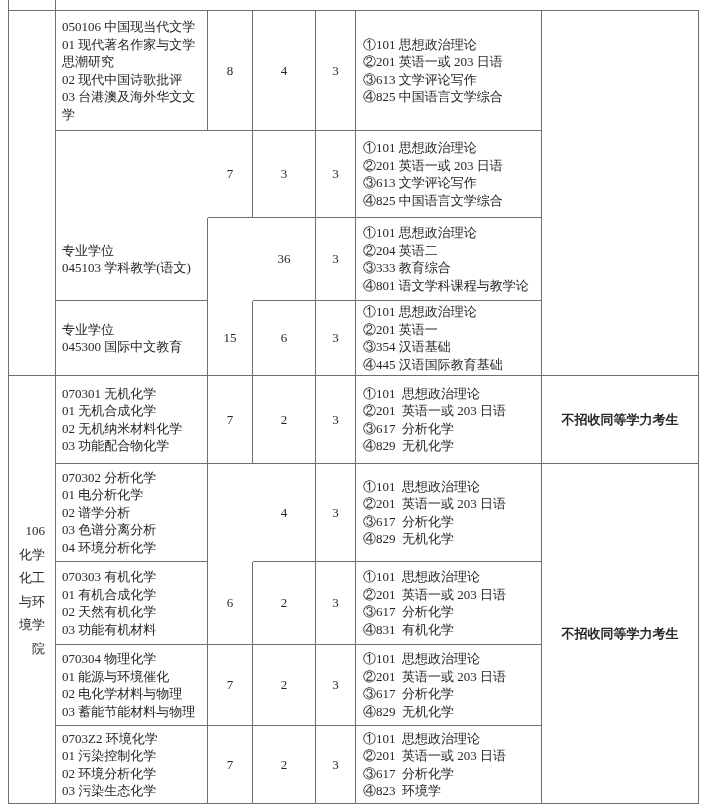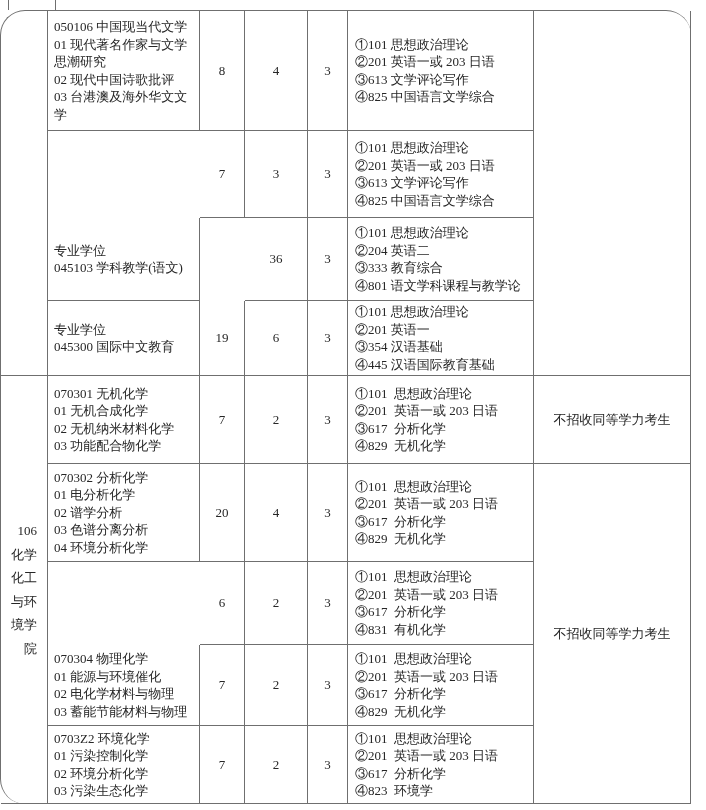--- a/index.html
+++ b/index.html
@@ -9,42 +9,41 @@
   html,body{margin:0;padding:0;}
   body{
     width:706px;height:810px;
     background:#ffffff;
     position:relative;
     font-family:"Liberation Serif","DejaVu Serif",serif;
     color:var(--txt);
     overflow:hidden;
   }
   .grid{
-    position:absolute;left:0;top:10px;
+    position:absolute;left:8px;top:10px;
     display:grid;
     grid-template-columns:47px 152px 45px 63px 40px 186px 157px;
     grid-template-rows:120px 87px 83px 75px 88px 98px 83px 81px 78px;
     border-top:1px solid var(--bc);
     border-left:1px solid var(--bc);
-    border-radius:25px;
   }
   .cell{
     box-sizing:border-box;
     border-right:1px solid var(--bc);
     border-bottom:1px solid var(--bc);
     display:flex;align-items:center;
     font-size:13px;line-height:17.5px;
     white-space:pre-wrap;
     overflow:hidden;
   }
   .p{padding:3px 3px 3px 6px;justify-content:flex-start;text-align:left;}
   .e{padding:3px 2px 3px 7px;justify-content:flex-start;text-align:left;}
   .n{justify-content:center;text-align:center;}
   .college{justify-content:center;text-align:right;line-height:23.5px;}
-  .remark{justify-content:center;text-align:center;padding:2px;}
+  .remark{justify-content:center;text-align:center;padding:2px;font-weight:bold;}
   
   .stub{position:absolute;top:0;width:1px;height:10px;background:var(--bc);}
   .stub-a{left:8px;}
   .stub-b{left:55px;}
 </style>
 </head>
 <body>
 
 <div class="stub stub-a"></div>
 <div class="stub stub-b"></div>
@@ -80,21 +79,21 @@
 045103 学科教学(语文)</div>
   <div class="cell n" style="grid-row:3;grid-column:4">36</div>
   <div class="cell n" style="grid-row:3;grid-column:5">3</div>
   <div class="cell e" style="grid-row:3;grid-column:6">①101 思想政治理论
 ②204 英语二
 ③333 教育综合
 ④801 语文学科课程与教学论</div>
 
   <div class="cell p" style="grid-row:4;grid-column:2">专业学位
 045300 国际中文教育</div>
-  <div class="cell n" style="grid-row:4;grid-column:3">19</div>
+  <div class="cell n" style="grid-row:4;grid-column:3">15</div>
   <div class="cell n" style="grid-row:4;grid-column:4">6</div>
   <div class="cell n" style="grid-row:4;grid-column:5">3</div>
   <div class="cell e" style="grid-row:4;grid-column:6">①101 思想政治理论
 ②201 英语一
 ③354 汉语基础
 ④445 汉语国际教育基础</div>
 
   <div class="cell college" style="grid-row:5/span 5;grid-column:1">106
 化学
 化工
@@ -113,29 +112,32 @@
 ②201  英语一或 203 日语
 ③617  分析化学
 ④829  无机化学</div>
   <div class="cell remark" style="grid-row:5;grid-column:7">不招收同等学力考生</div>
 
   <div class="cell p" style="grid-row:6;grid-column:2">070302 分析化学
 01 电分析化学
 02 谱学分析
 03 色谱分离分析
 04 环境分析化学</div>
-  <div class="cell n" style="grid-row:6;grid-column:3">20</div>
   <div class="cell n" style="grid-row:6;grid-column:4">4</div>
   <div class="cell n" style="grid-row:6;grid-column:5">3</div>
   <div class="cell e" style="grid-row:6;grid-column:6">①101  思想政治理论
 ②201  英语一或 203 日语
 ③617  分析化学
 ④829  无机化学</div>
   <div class="cell remark" style="grid-row:6/span 4;grid-column:7">不招收同等学力考生</div>
 
+  <div class="cell p" style="grid-row:7;grid-column:2">070303 有机化学
+01 有机合成化学
+02 天然有机化学
+03 功能有机材料</div>
   <div class="cell n" style="grid-row:7;grid-column:3">6</div>
   <div class="cell n" style="grid-row:7;grid-column:4">2</div>
   <div class="cell n" style="grid-row:7;grid-column:5">3</div>
   <div class="cell e" style="grid-row:7;grid-column:6">①101  思想政治理论
 ②201  英语一或 203 日语
 ③617  分析化学
 ④831  有机化学</div>
 
   <div class="cell p" style="grid-row:8;grid-column:2">070304 物理化学
 01 能源与环境催化

